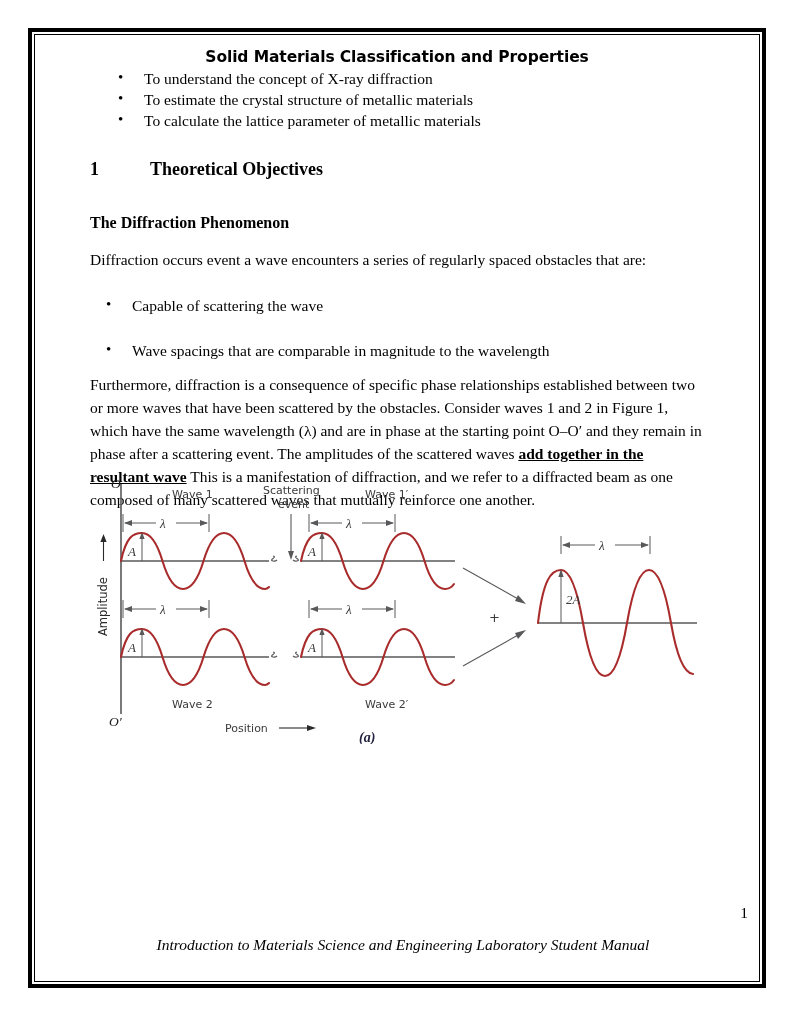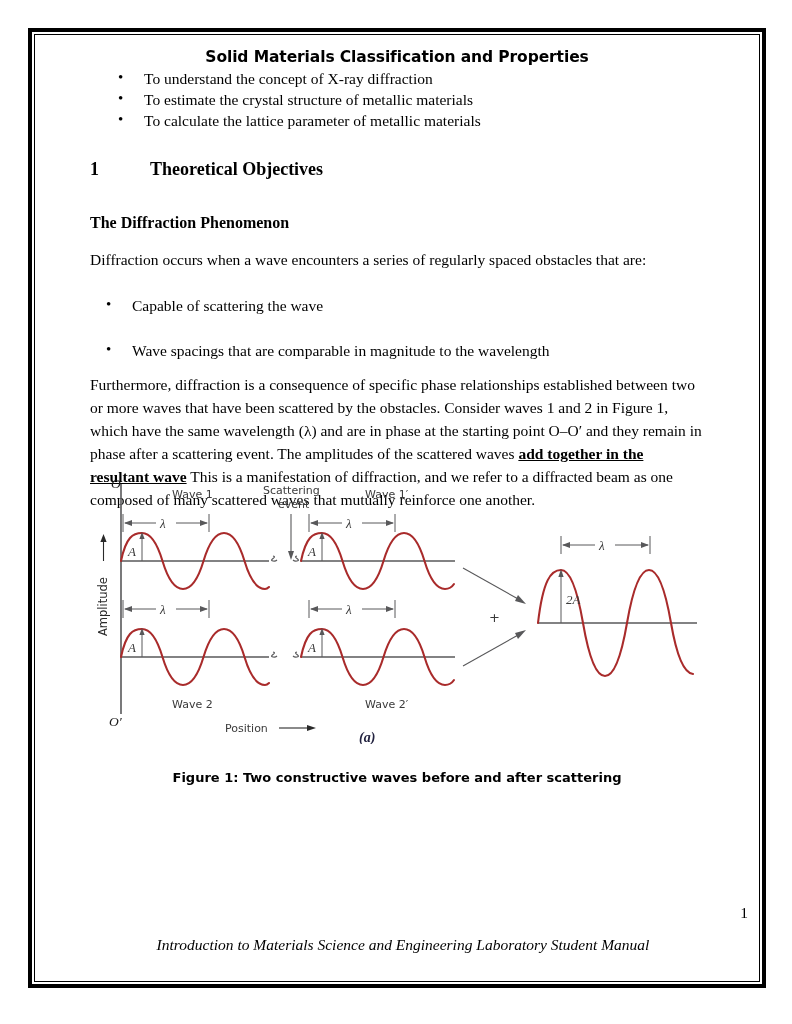--- a/index.html
+++ b/index.html
@@ -164,21 +164,21 @@
     <li>To calculate the lattice parameter of metallic materials</li>
   </ul>
 
   <div class="h-section">
     <span class="num">1</span>
     <span>Theoretical Objectives</span>
   </div>
 
   <div class="h-sub">The Diffraction Phenomenon</div>
 
-  <div class="para">Diffraction occurs when a wave encounters a series of regularly spaced obstacles that are:</div>
+  <div class="para">Diffraction occurs event a wave encounters a series of regularly spaced obstacles that are:</div>
 
   <ul class="bullets inner">
     <li>Capable of scattering the wave</li>
     <li>Wave spacings that are comparable in magnitude to the wavelength</li>
   </ul>
 
   <div class="para tight"><span>Furthermore, diffraction is a consequence of specific phase relationships established between two or more waves that have been scattered by the obstacles. Consider waves 1 and 2 in Figure 1, which have the same wavelength (λ) and are in phase at the starting point O–O′ and they remain in phase after a scattering event. The amplitudes of the scattered waves </span><b class="ul">add together in the resultant wave</b> <span>This is a manifestation of diffraction, and we refer to a diffracted beam as one composed of many scattered waves that mutually reinforce one another.</span></div>
 
   <div id="figure-block">
     <svg id="figure-svg" width="600" height="268" viewBox="0 0 600 268">
@@ -326,19 +326,18 @@
 
       <g>
         <text x="128" y="256" class="svg-label">Position</text>
         <line x1="182" y1="252" x2="212" y2="252" stroke="#2a2a2a" stroke-width="1.1"></line>
         <polygon points="219,252 210,249 210,255" fill="#2a2a2a"></polygon>
       </g>
 
       <text x="262" y="266" class="svg-italic-sm" style="font-weight:bold;font-size:14px;fill:#22223f">(a)</text>
     </svg>
 
-    <div id="figure-caption">Figure 1: Two constructive waves before and after scattering</div>
   </div>
 
   <div id="page-number">1</div>
   <div id="footer-text">Introduction to Materials Science and Engineering Laboratory Student Manual</div>
 
 </div>
 
 </body></html>

